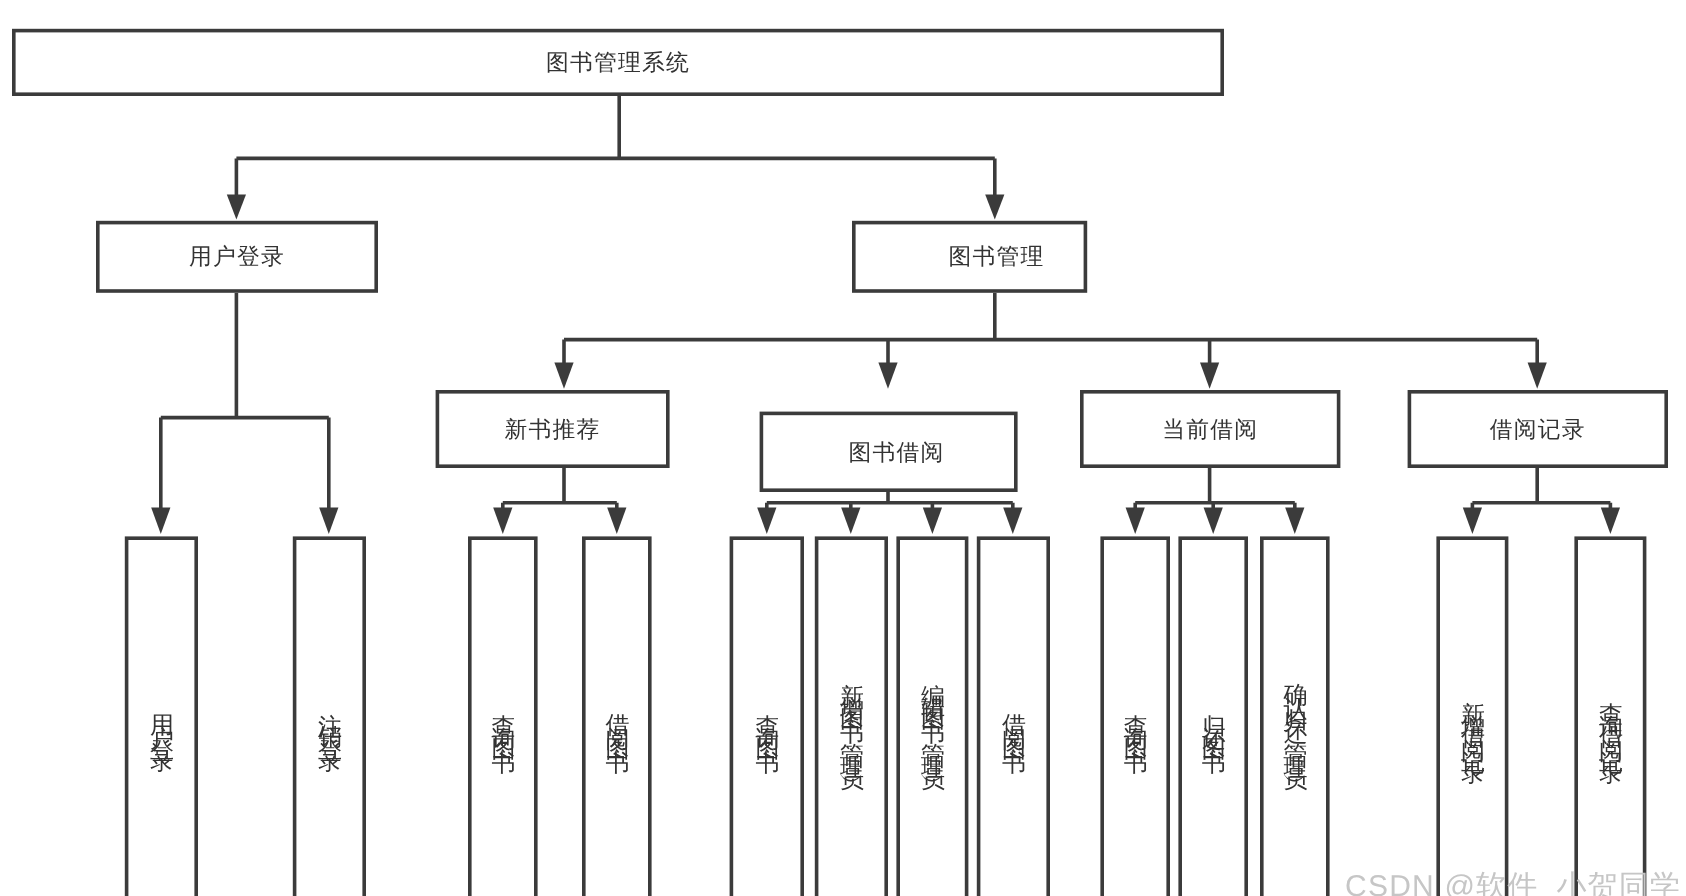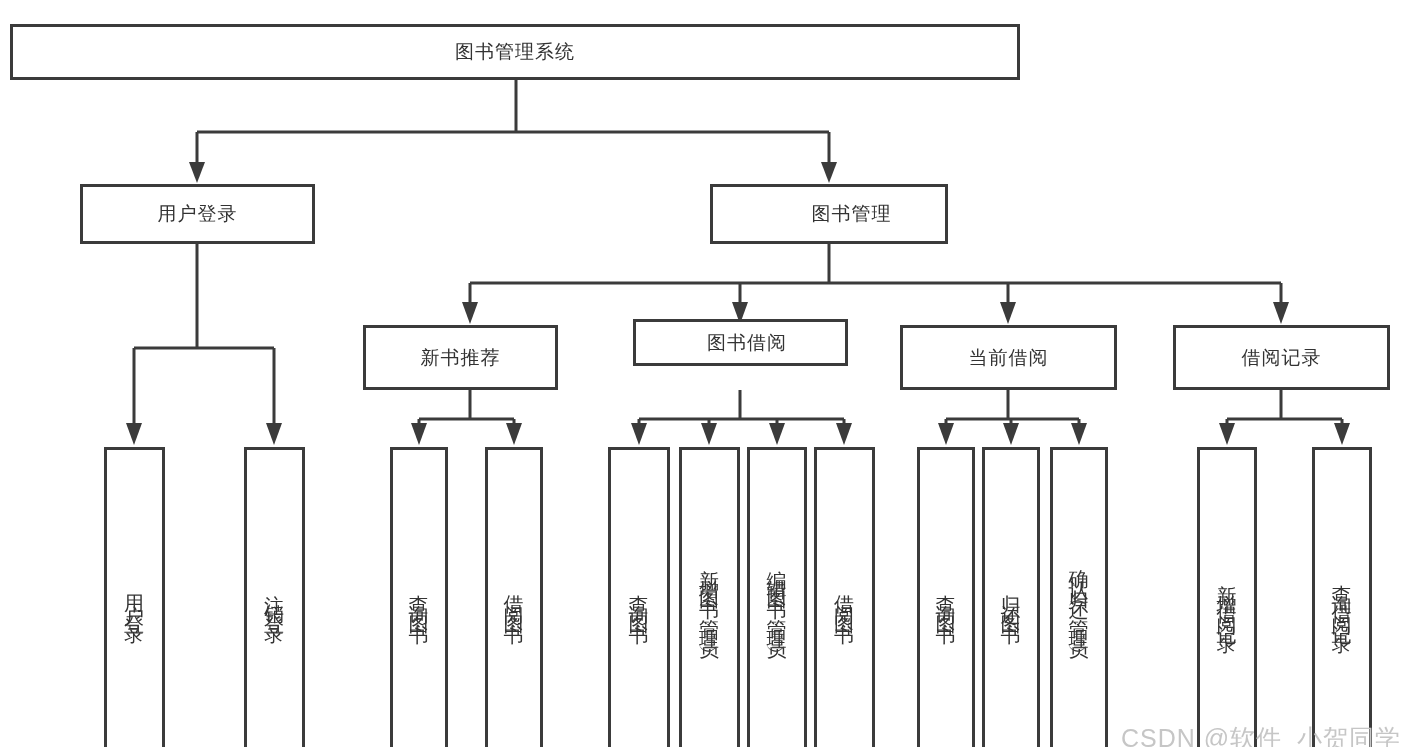--- a/index.html
+++ b/index.html
@@ -122,28 +122,28 @@
     </g>
   </svg>
 
   <div class="box" style="left:10px; top:12px; width:1010px; height:56px;">
     <span>图书管理系统</span>
   </div>
 
   <div class="box" style="left:80px; top:172px; width:235px; height:60px;">
     <span>用户登录</span>
   </div>
-  <div class="box" style="left:710px; top:172px; width:238px; height:60px;padding-left:45px;">
+  <div class="box" style="left:710px; top:172px; width:196px; height:60px;padding-left:45px;">
     <span>图书管理</span>
   </div>
 
   <div class="box" style="left:363px; top:313px; width:195px; height:65px;">
     <span>新书推荐</span>
   </div>
-  <div class="box" style="left:633px; top:307px; width:215px; height:47px;padding-left:13px;">
+  <div class="box" style="left:633px; top:331px; width:215px; height:67px;padding-left:13px;">
     <span>图书借阅</span>
   </div>
   <div class="box" style="left:900px; top:313px; width:217px; height:65px;">
     <span>当前借阅</span>
   </div>
   <div class="box" style="left:1173px; top:313px; width:217px; height:65px;">
     <span>借阅记录</span>
   </div>
 
   <div class="vbox" style="left:104px; top:435px; width:61px; height:303px;">

